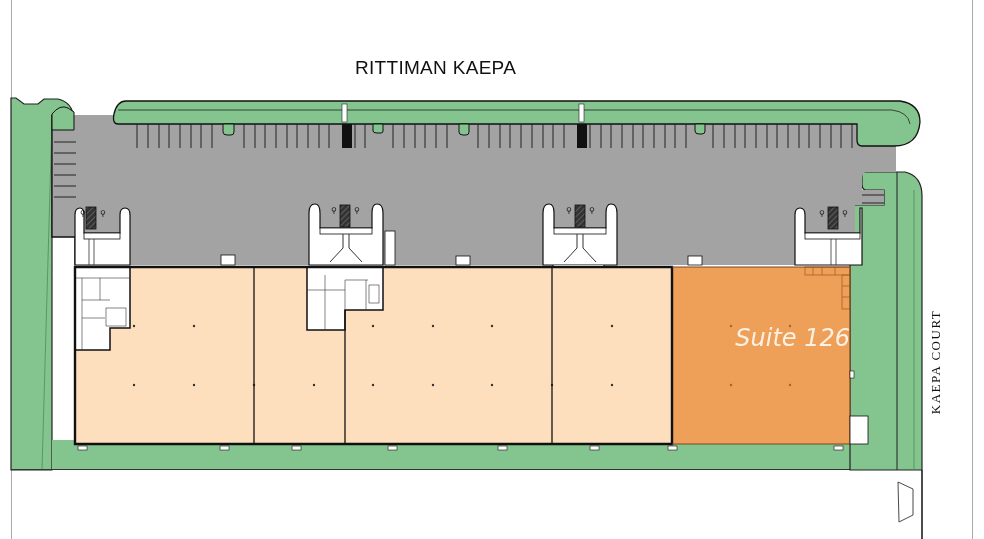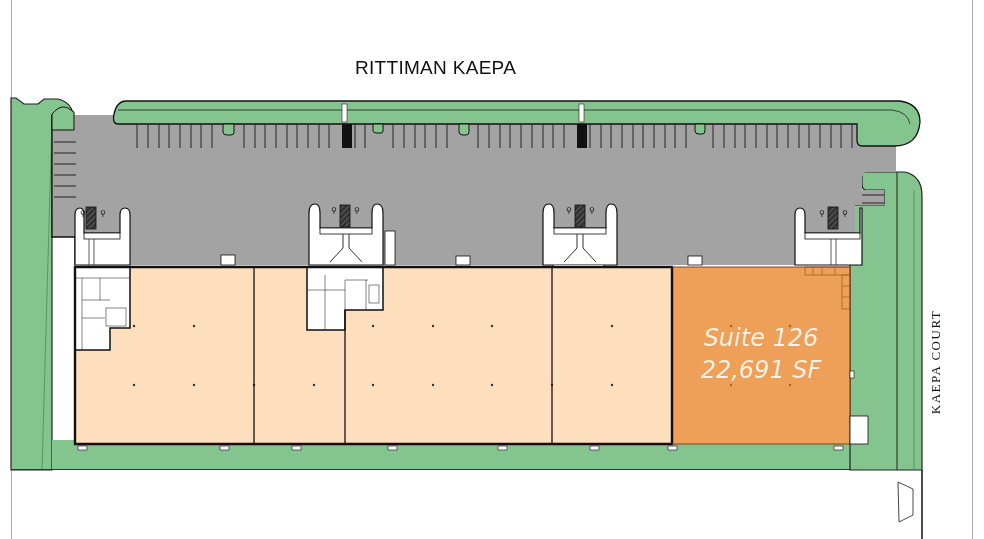--- a/index.html
+++ b/index.html
@@ -1,21 +1,21 @@
 <!DOCTYPE html>
 <html><head>
 <meta charset="utf-8">
 <style>
   html, body { margin:0; padding:0; background:#ffffff; }
   body { width:984px; height:539px; position:relative; overflow:hidden; font-family:"Liberation Sans", sans-serif; }
   #plan { position:absolute; left:0; top:0; width:984px; height:539px; }
   .road-label { position:absolute; left:355px; top:57px; font-size:19px; color:#111; letter-spacing:0.3px; font-family:"Liberation Sans", sans-serif; }
   .court-label { position:absolute; left:936px; top:362px; transform:translate(-50%,-50%) rotate(-90deg); font-family:"Liberation Serif", serif; font-size:13px; letter-spacing:1.5px; color:#111; white-space:nowrap; }
   .suite-label { position:absolute; left:672px; top:322px; width:178px; text-align:center; color:#fdf1e4; font-style:italic; font-size:24px; line-height:32px; font-family:"DejaVu Sans", sans-serif; }
-  .suite-label div { white-space:nowrap; }
+  .suite-label div { white-space:nowrap;text-align:right; }
 </style>
 </head>
 <body>
 
 <svg id="plan" viewBox="0 0 984 539" xmlns="http://www.w3.org/2000/svg">
   <defs>
     <pattern id="hatch" width="4" height="4" patternUnits="userSpaceOnUse" patternTransform="rotate(45)">
       <rect width="4" height="4" fill="#333"></rect>
       <line x1="0" y1="0" x2="0" y2="4" stroke="#888" stroke-width="1"></line>
     </pattern>
@@ -251,14 +251,13 @@
   </g>
 
   <line x1="922" y1="470" x2="922" y2="539" stroke="#111" stroke-width="1.5"></line>
   <path d="M898,482 L913,489 L913,515 L899,522 Z" fill="#fff" stroke="#333" stroke-width="0.9"></path>
 </svg>
 
 <div class="road-label">RITTIMAN KAEPA</div>
 <div class="court-label">KAEPA COURT</div>
 <div class="suite-label">
   <div>Suite 126</div>
-  <div>22,691 SF</div>
 </div>
 
 </body></html>

